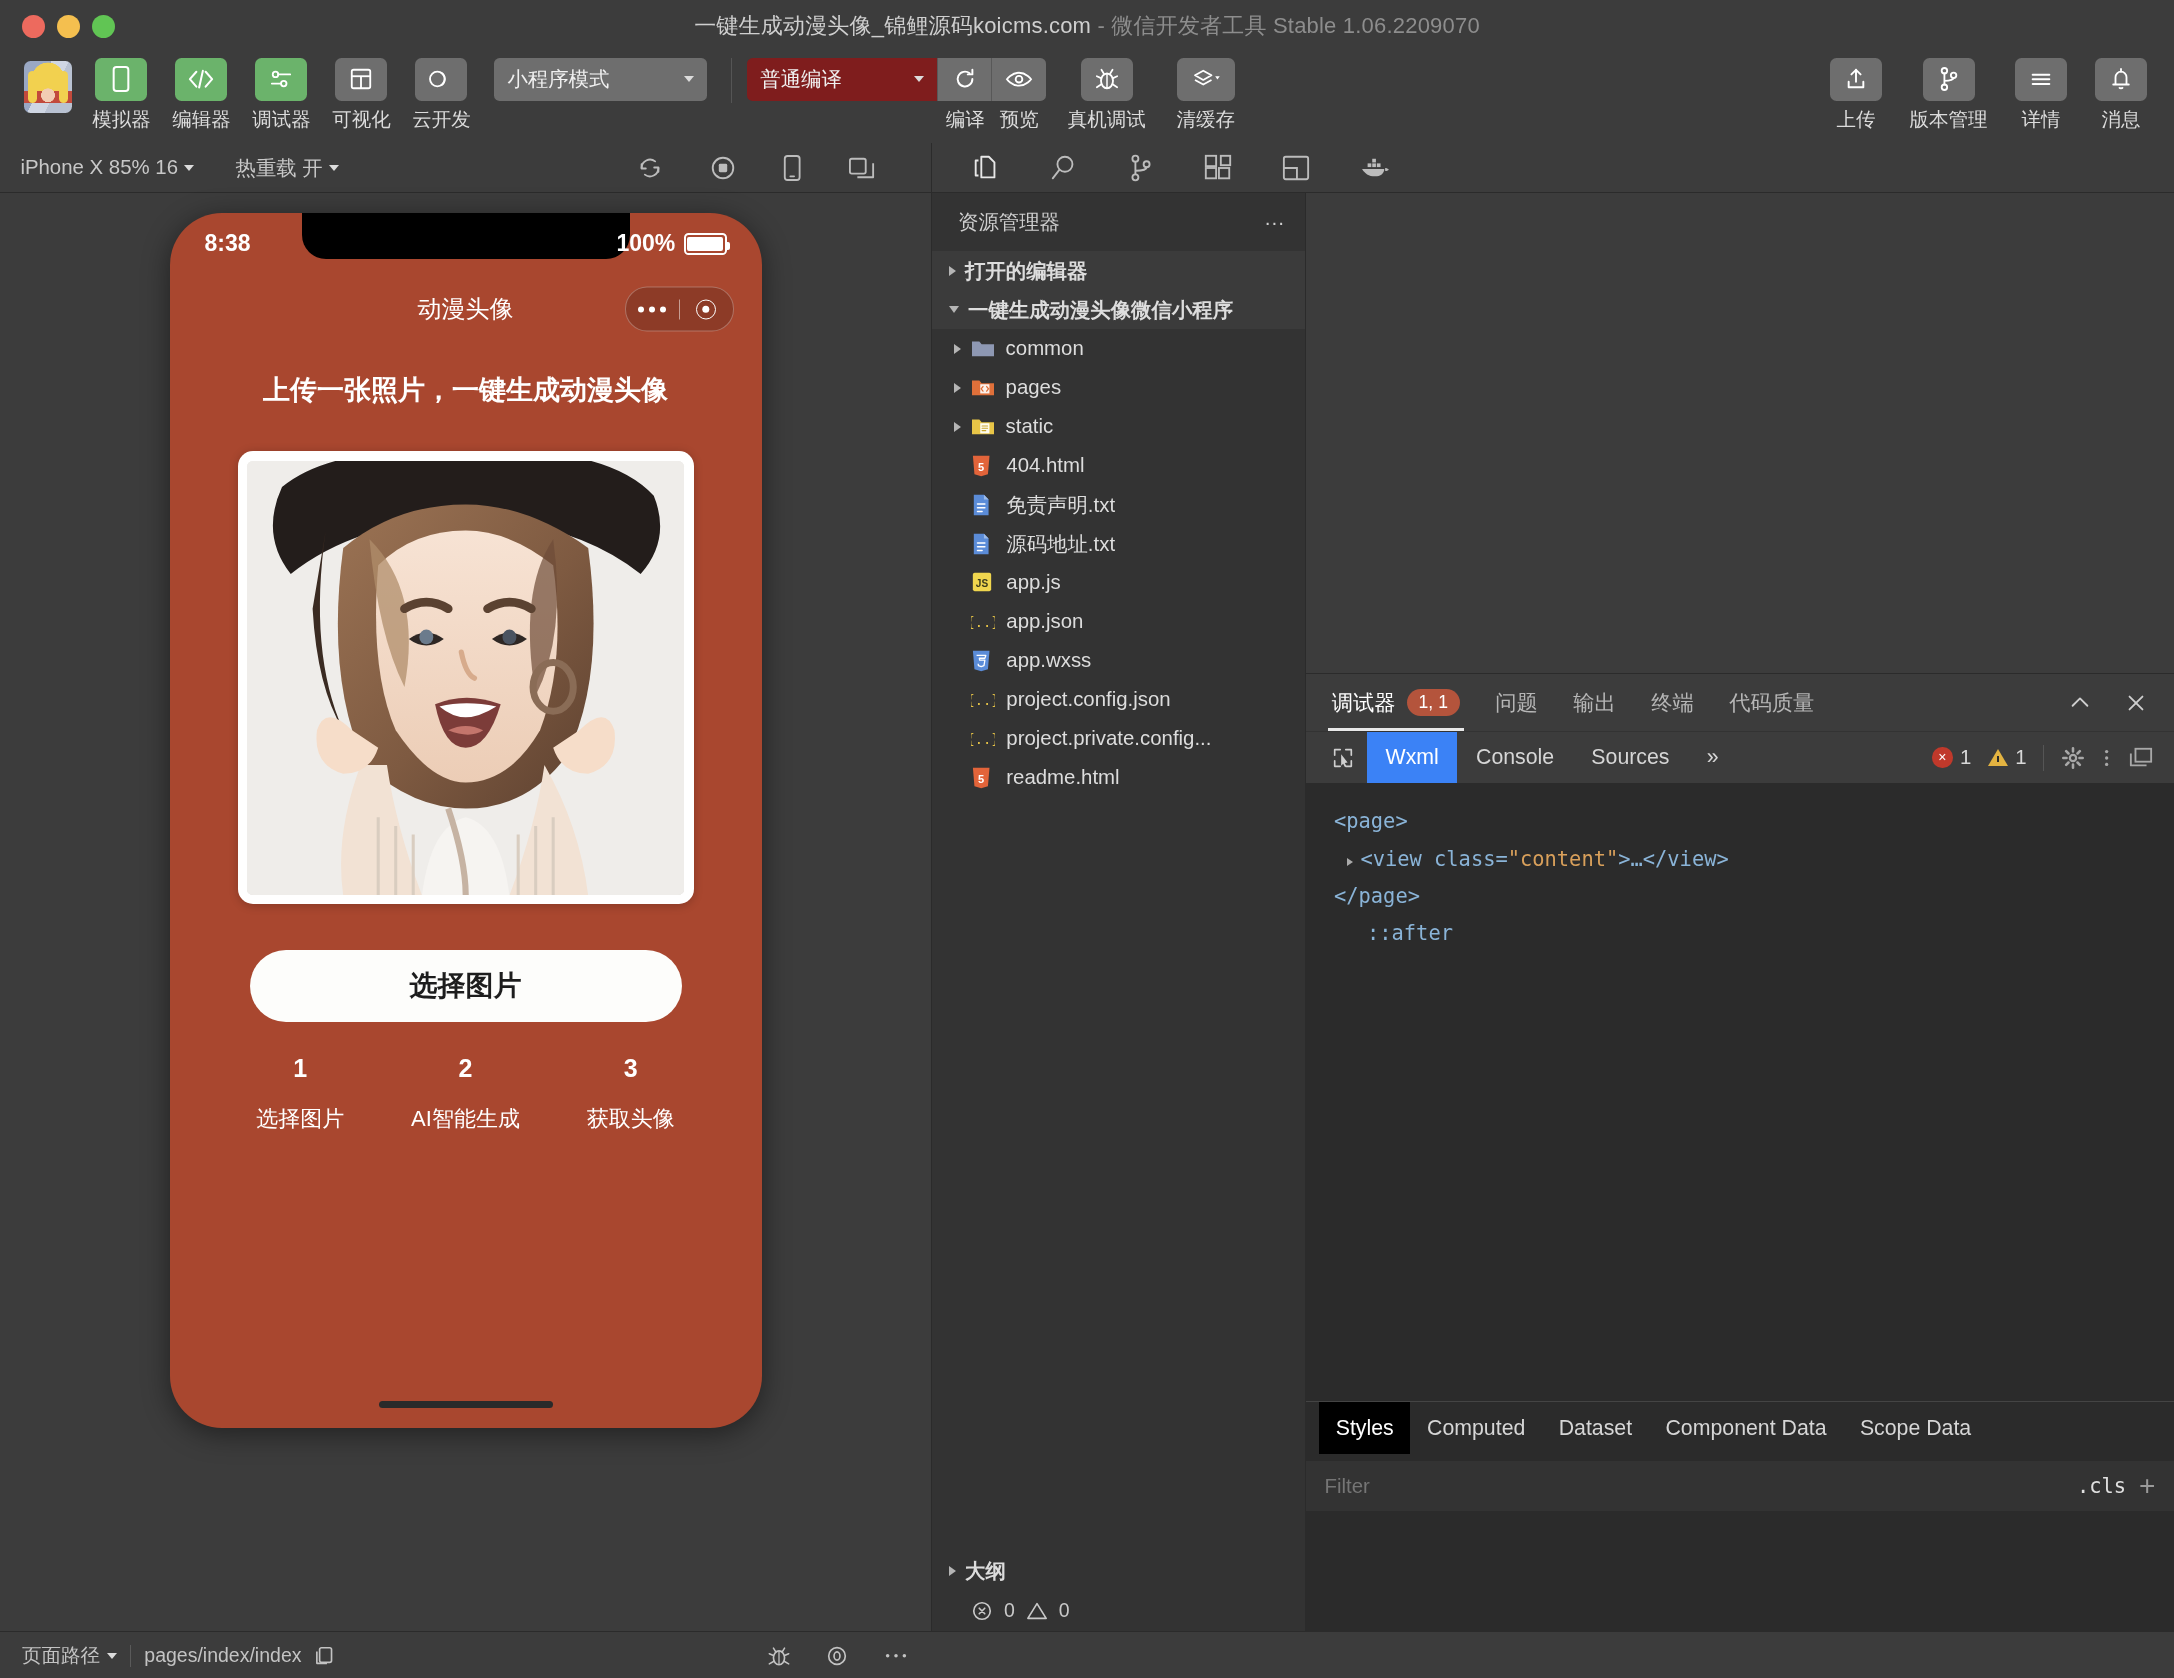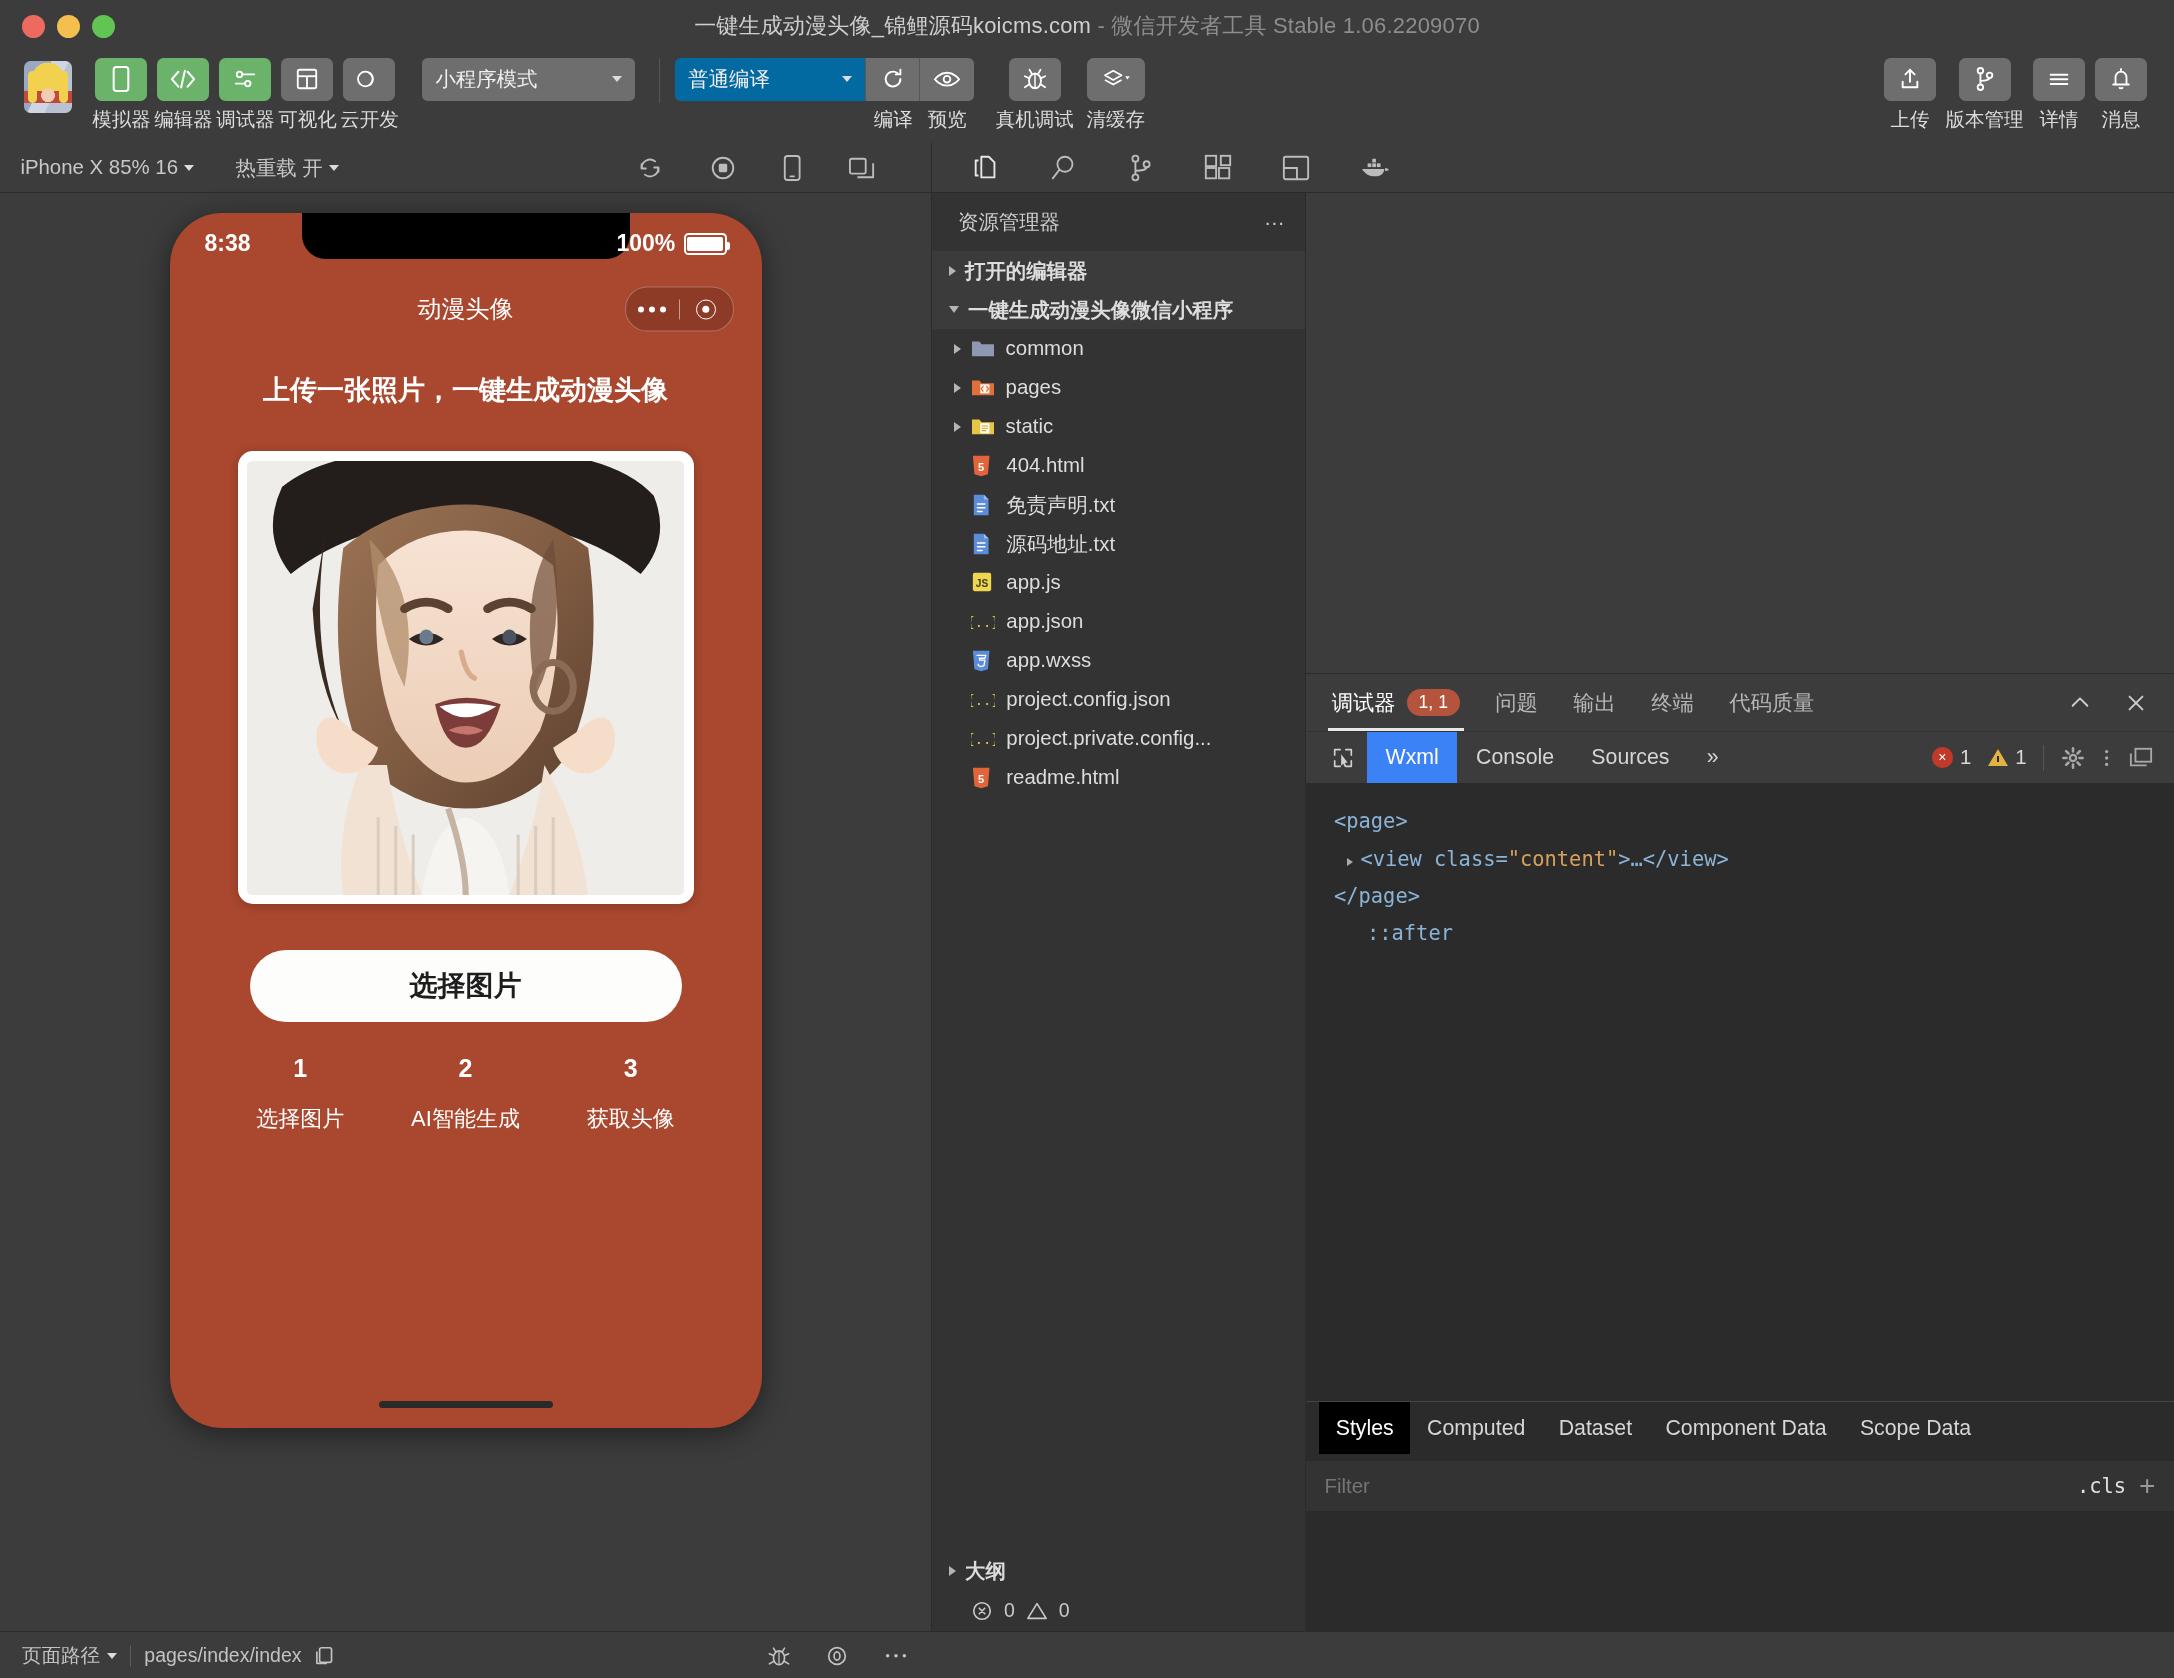--- a/index.html
+++ b/index.html
@@ -43,42 +43,42 @@
     position: relative; overflow: hidden; flex: none;
   }
   .avatar::before {
     content:""; position:absolute; left:3.7px; top:9.3px; width:9.3px; height:32px;
     background:#f2d14f; border-radius:5.6px;
   }
   .avatar::after {
     content:""; position:absolute; right:3.7px; top:9.3px; width:9.3px; height:32px;
     background:#f2d14f; border-radius:5.6px;
   }
-  .tb-group { display: flex; align-items: flex-start; gap: 4px; }
+  .tb-group { display: flex; align-items: flex-start; gap: 22px; }
   .tb-item { display: flex; flex-direction: column; align-items: center; width: 58px; }
   .tb-btn {
     width: 52px; height: 43px; border-radius: 6.5px; display: flex;
     align-items: center; justify-content: center; color: #fff;
   }
   .tb-btn.green { background: #6bb36b; }
   .tb-btn.grey { background: #6e6e6e; }
   .tb-label { font-size: 19.5px; color: #dcdcdc; margin-top: 5.6px; white-space: nowrap; }
 
   .tb-sep { width: 0.9px; height: 45px; background: #555; margin: 0 15px; align-self: flex-start; }
 
   .tb-select {
     height: 43px; min-width: 213px; background: #6e6e6e; border-radius: 5.6px;
     display: flex; align-items: center; justify-content: space-between;
     padding: 0 13px; color: #f0f0f0; font-size: 20.4px; margin-left: 24px;
   }
   .caret { width: 0; height: 0; border-left: 5.6px solid transparent;
            border-right: 5.6px solid transparent; border-top: 6.5px solid #dcdcdc; }
 
   .seg { display: flex; height: 43px; border-radius: 5.6px; overflow: hidden; margin-left: 22px; }
-  .seg-select { background: #0369a1; min-width: 191px; display:flex; align-items:center;
+  .seg-select { background: #7f1d1d; min-width: 191px; display:flex; align-items:center;
                 justify-content: space-between; padding: 0 13px; color:#f0f0f0; font-size:20.4px;
                 border-right: 0.9px solid #585858; }
   .seg-ic { width: 54px; background: #6e6e6e; display:flex; align-items:center; justify-content:center;
             border-right: 0.9px solid #585858; color:#fff; }
   .seg-ic:last-child { border-right: none; }
   .labels-row { display:flex; }
 
   .tb-spacer { flex: 1; }
 
   

